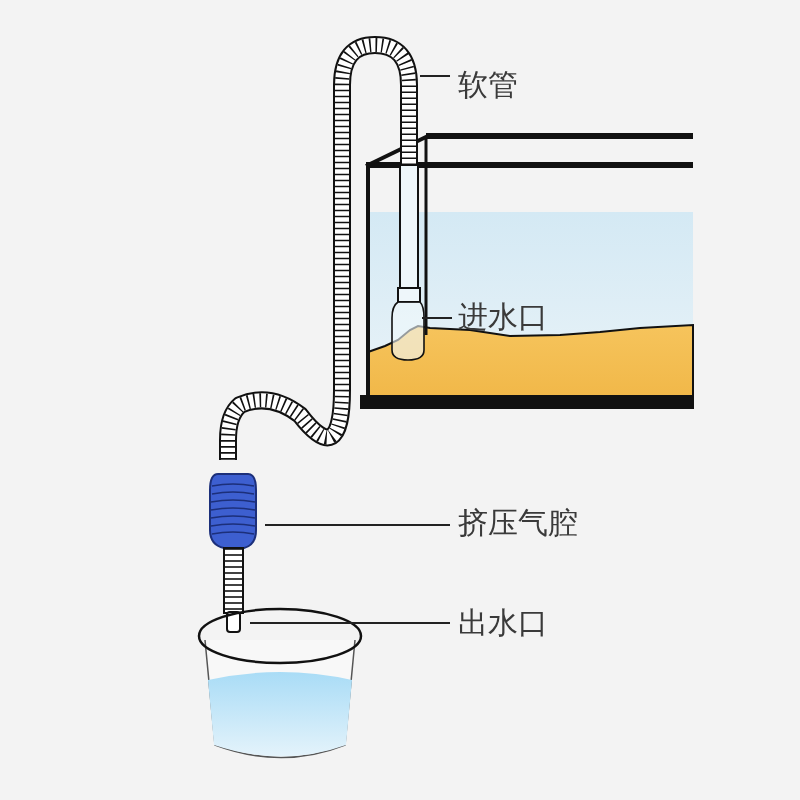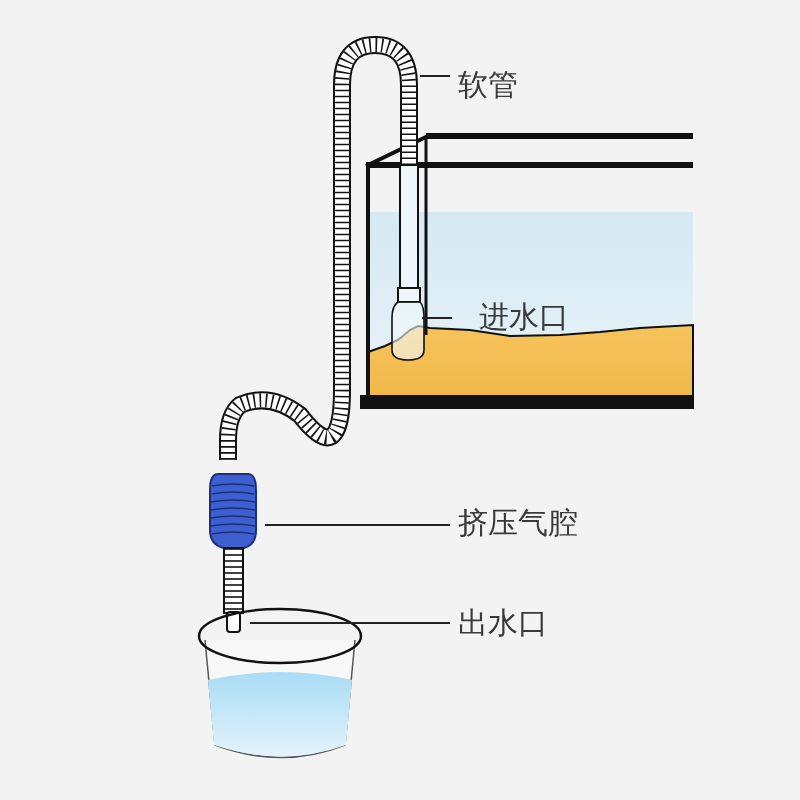--- a/index.html
+++ b/index.html
@@ -81,15 +81,15 @@
 
   <g stroke="#222" stroke-width="2">
     <line x1="420" y1="76" x2="450" y2="76"></line>
     <line x1="422" y1="318" x2="452" y2="318"></line>
     <line x1="265" y1="525" x2="450" y2="525"></line>
     <line x1="250" y1="623" x2="450" y2="623"></line>
   </g>
 </svg>
 
 <div class="label" style="left:458px;top:60px;margin-top:10px;">软管</div>
-<div class="label" style="left:479px;top:302px;">进水口</div>
+<div class="label" style="left:458px;top:302px;">进水口</div>
 <div class="label" style="left:458px;top:510px;font-family:Liberation Mono, monospace;">挤压气腔</div>
 <div class="label" style="left:458px;top:608px;">出水口</div>
 
 </body></html>

